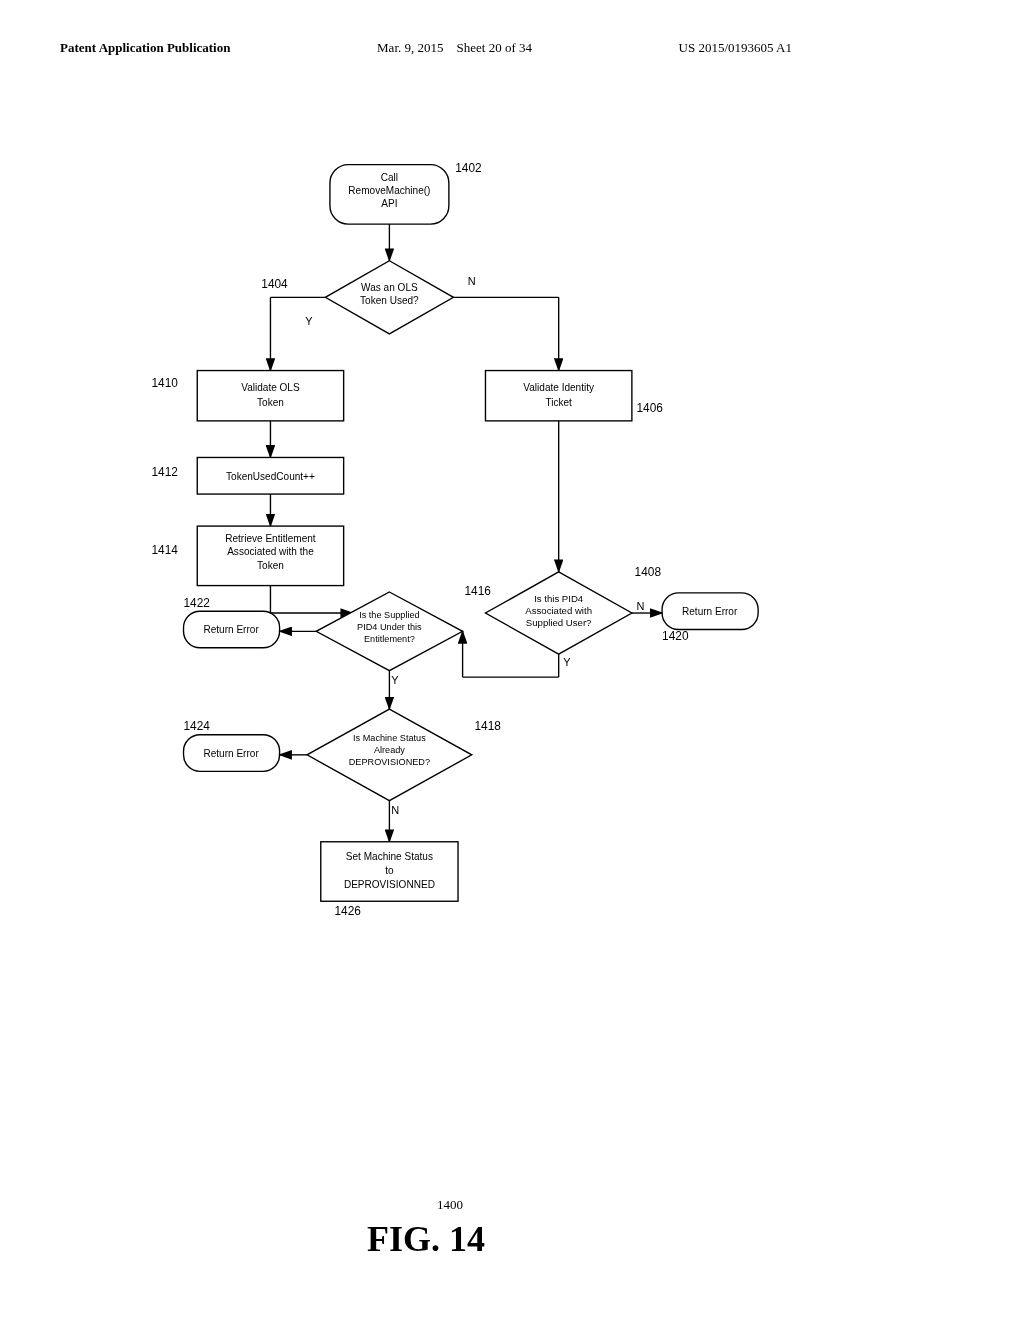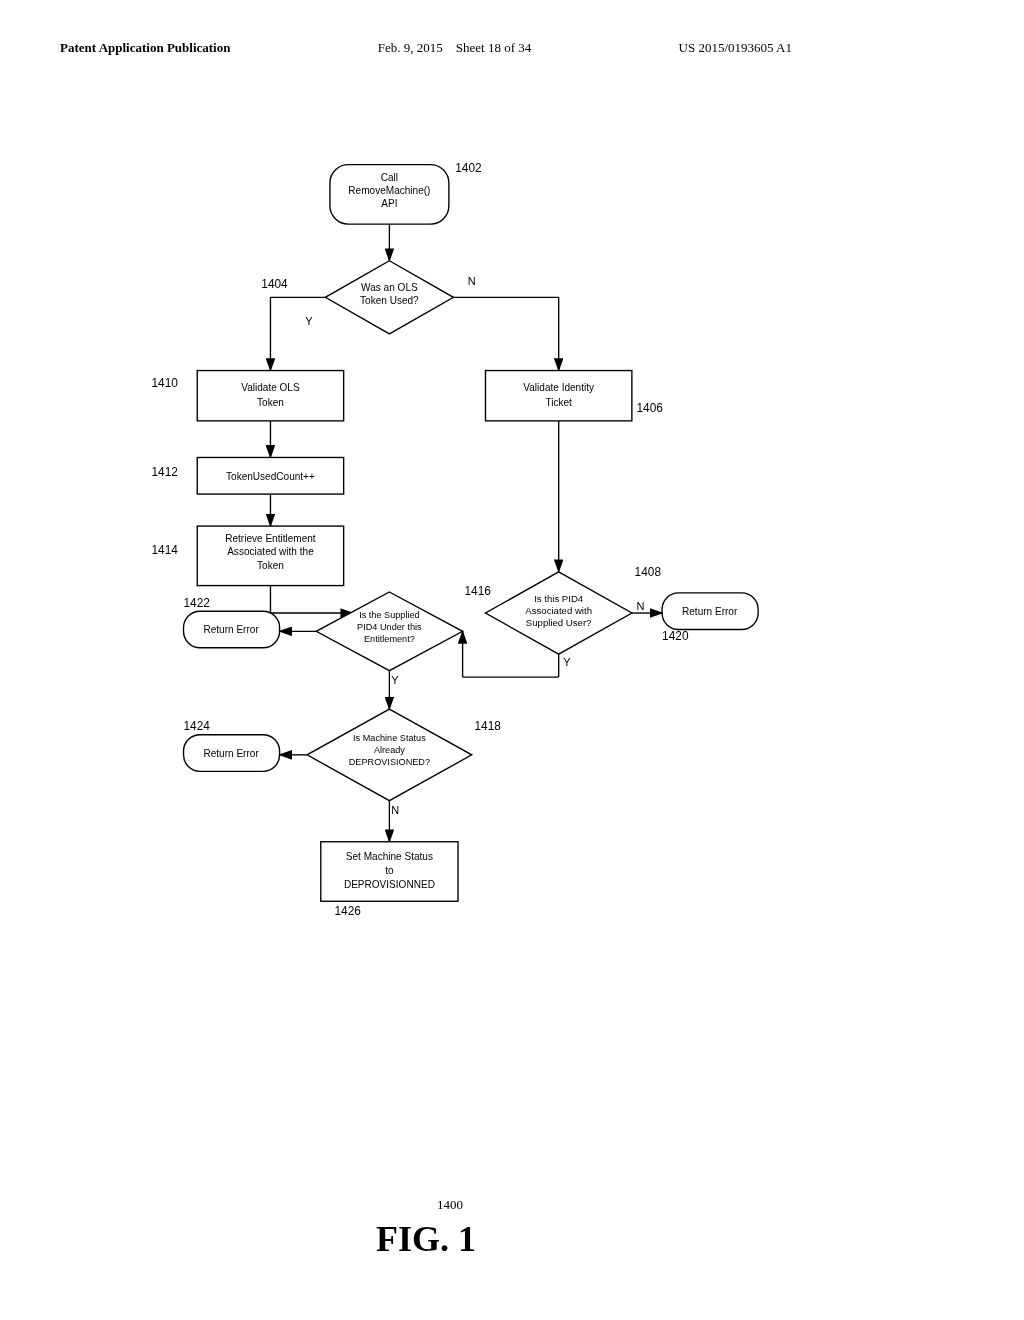--- a/index.html
+++ b/index.html
@@ -62,22 +62,22 @@
       font-weight: bold;
     }
   </style>
 </head>
 <body>
 
 <div class="page">
   <div class="header">
     <div class="header-left">Patent Application Publication</div>
     <div class="header-center">
-      <span>Feb. 9, 2015</span>&nbsp;&nbsp;&nbsp;
-      <span>Sheet 18 of 34</span>
+      <span>Mar. 9, 2015</span>&nbsp;&nbsp;&nbsp;
+      <span>Sheet 20 of 34</span>
     </div>
     <div class="header-right">US 2015/0193605 A1</div>
   </div>
 
   <div class="diagram-container">
     <svg class="flowchart" viewBox="0 0 800 950" xmlns="http://www.w3.org/2000/svg">
       <defs>
         <marker id="arrowhead" markerWidth="10" markerHeight="7" refX="9" refY="3.5" orient="auto">
           <polygon points="0 0, 10 3.5, 0 7" fill="#000"></polygon>
         </marker>
@@ -208,15 +208,15 @@
       <text x="360" y="795" text-anchor="middle" font-size="11" font-family="Arial, sans-serif">to</text>
       <text x="360" y="810" text-anchor="middle" font-size="11" font-family="Arial, sans-serif">DEPROVISIONNED</text>
 
       <text x="300" y="840" text-anchor="start" font-size="13" font-family="Arial, sans-serif">1426</text>
 
     </svg>
   </div>
 
   <div class="footer">
     <div class="fig-number">1400</div>
-    <div class="fig-label">FIG. 1</div>
+    <div class="fig-label">FIG. 14</div>
   </div>
 </div>
 
 </body></html>

